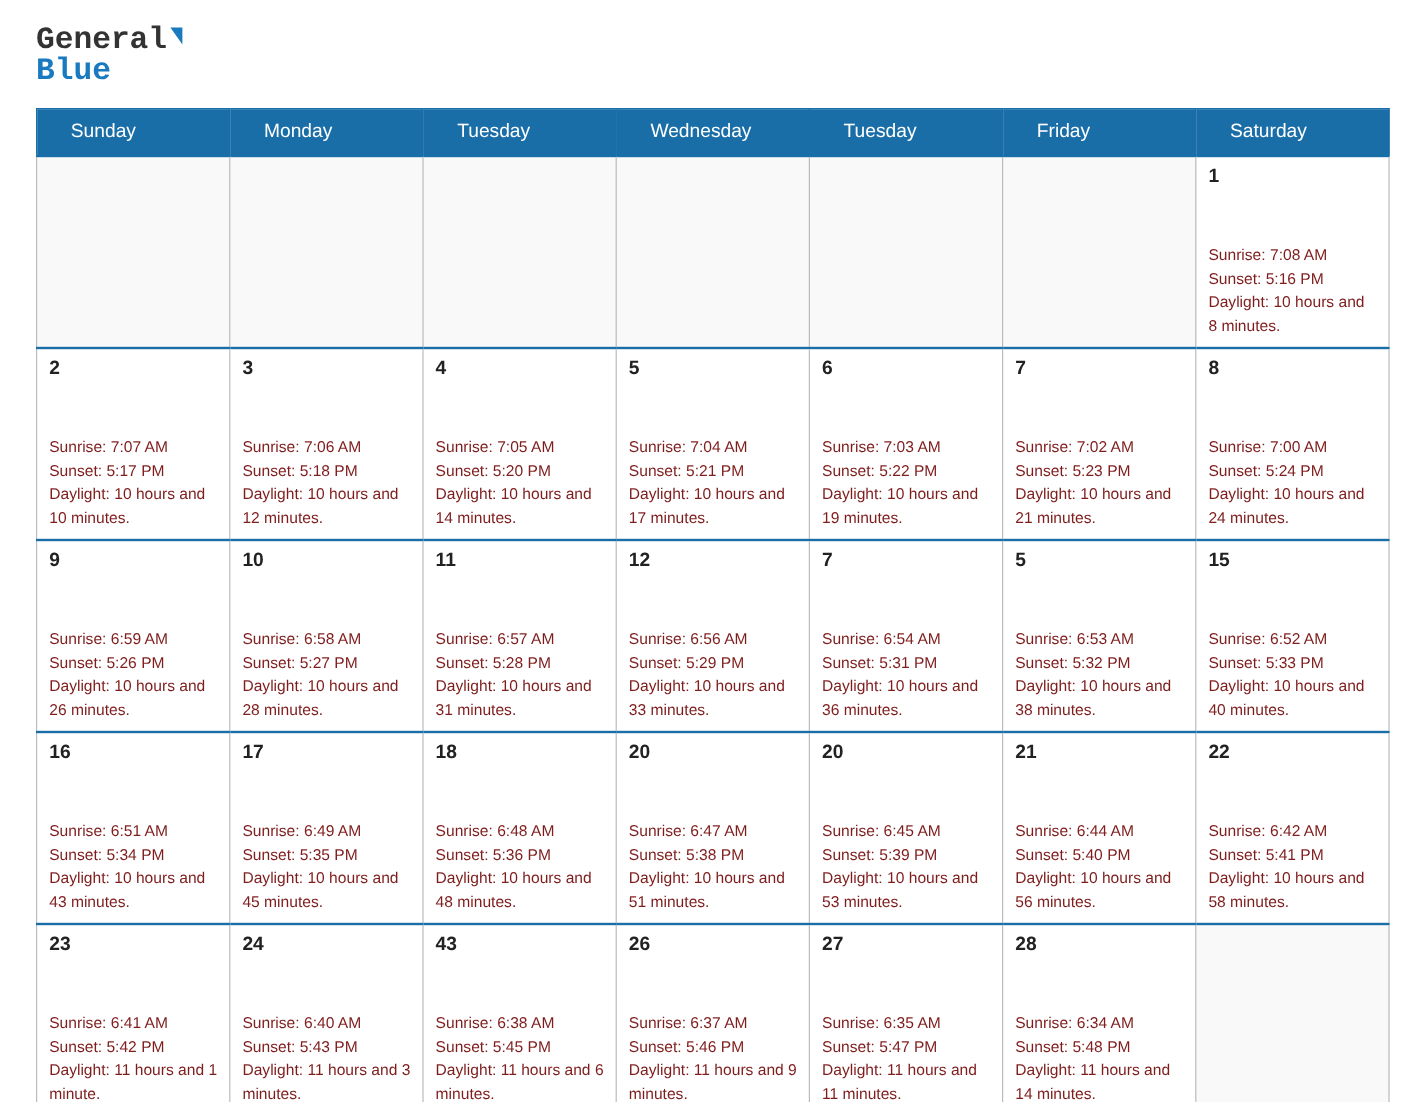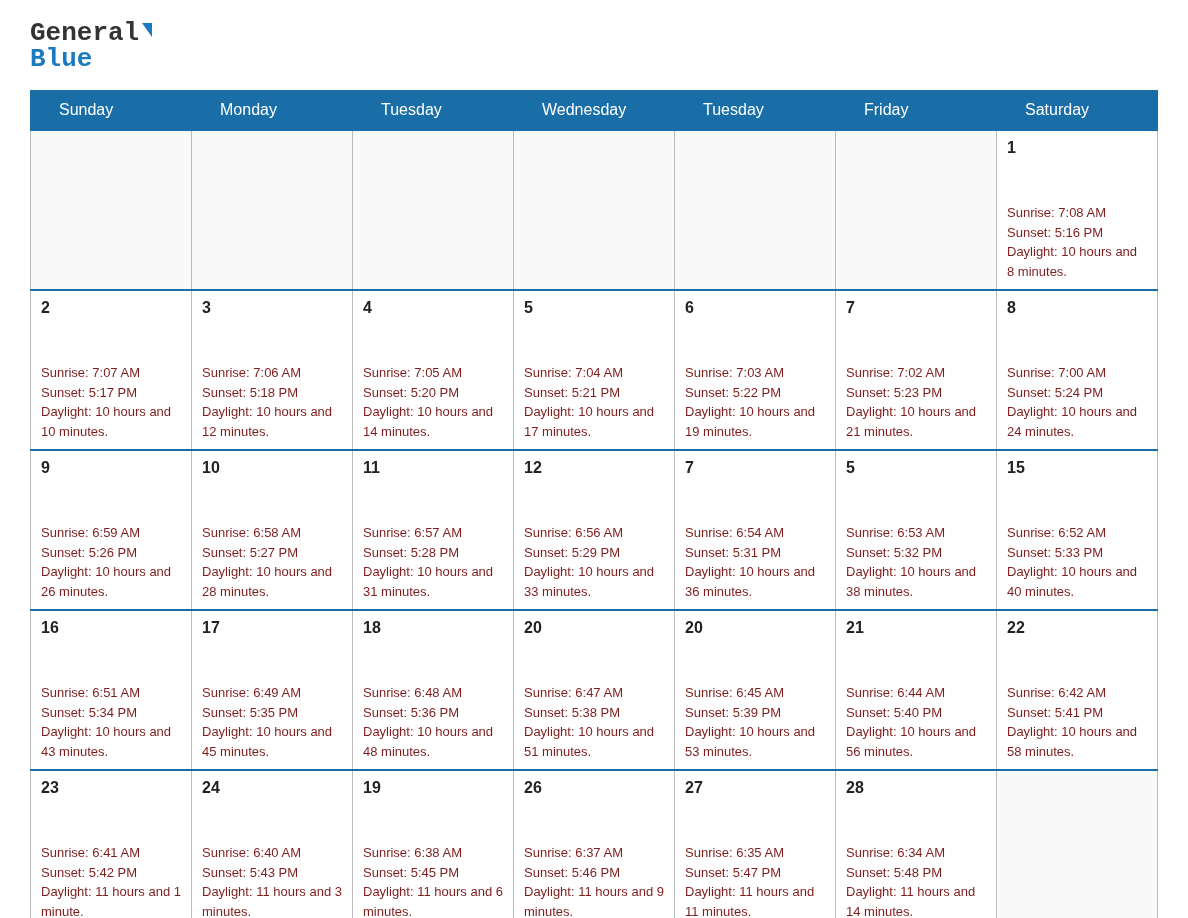--- a/index.html
+++ b/index.html
@@ -239,21 +239,21 @@
       <tr>
         <td>
           <div class="day-number">23</div>
           <div class="day-info">Sunrise: 6:41 AM<br>Sunset: 5:42 PM<br>Daylight: 11 hours and 1 minute.</div>
         </td>
         <td>
           <div class="day-number">24</div>
           <div class="day-info">Sunrise: 6:40 AM<br>Sunset: 5:43 PM<br>Daylight: 11 hours and 3 minutes.</div>
         </td>
         <td>
-          <div class="day-number">19</div>
+          <div class="day-number">43</div>
           <div class="day-info">Sunrise: 6:38 AM<br>Sunset: 5:45 PM<br>Daylight: 11 hours and 6 minutes.</div>
         </td>
         <td>
           <div class="day-number">26</div>
           <div class="day-info">Sunrise: 6:37 AM<br>Sunset: 5:46 PM<br>Daylight: 11 hours and 9 minutes.</div>
         </td>
         <td>
           <div class="day-number">27</div>
           <div class="day-info">Sunrise: 6:35 AM<br>Sunset: 5:47 PM<br>Daylight: 11 hours and 11 minutes.</div>
         </td>

